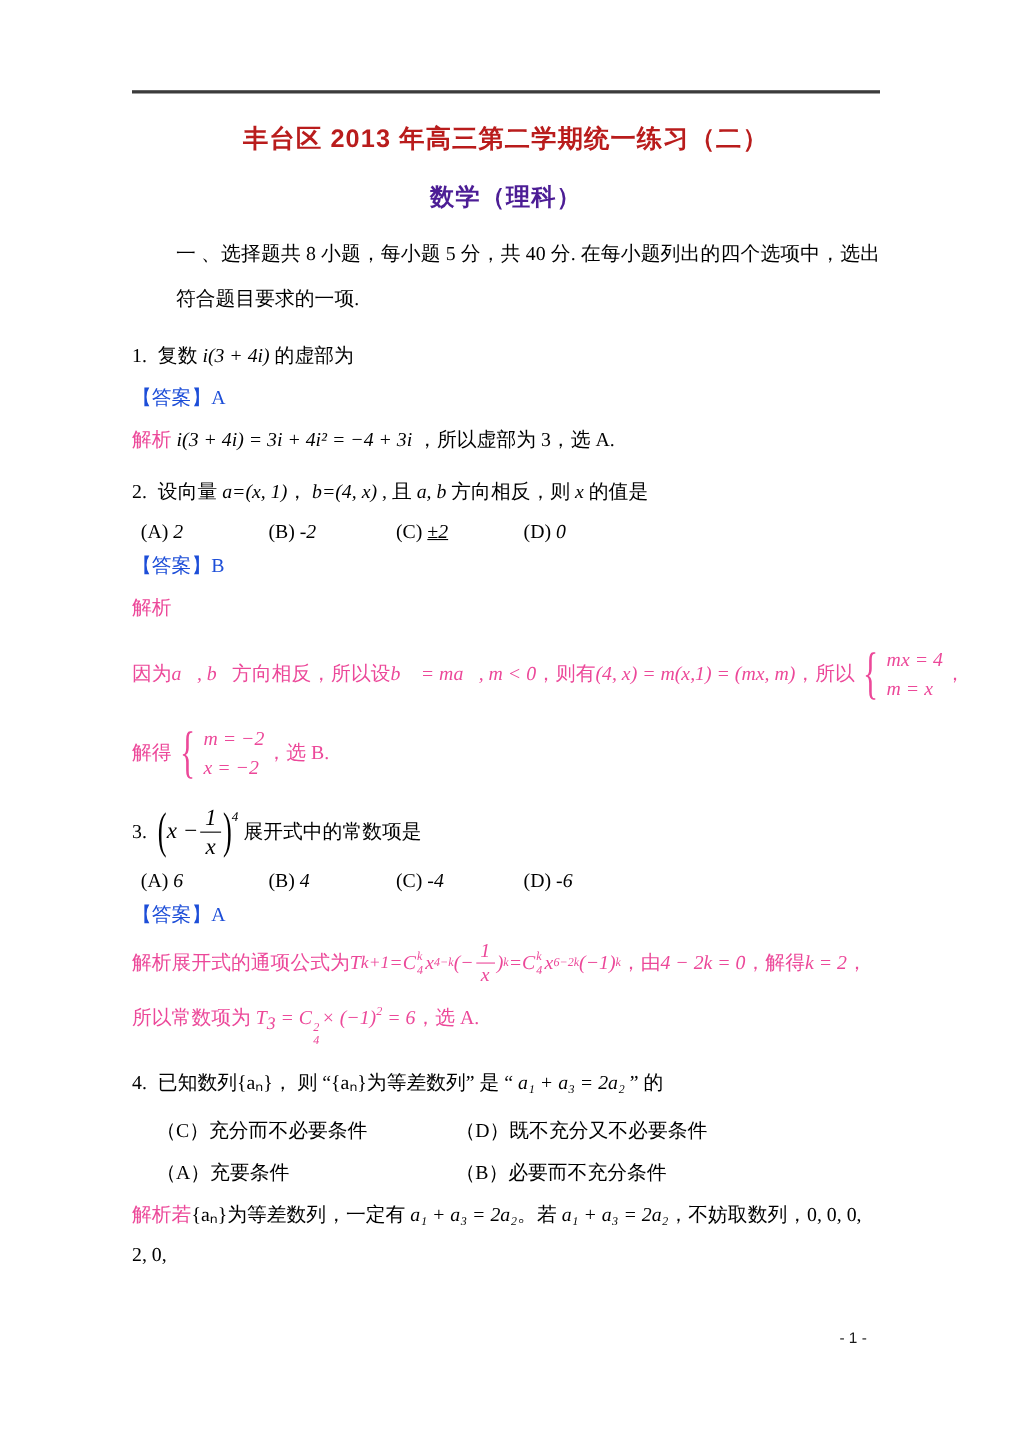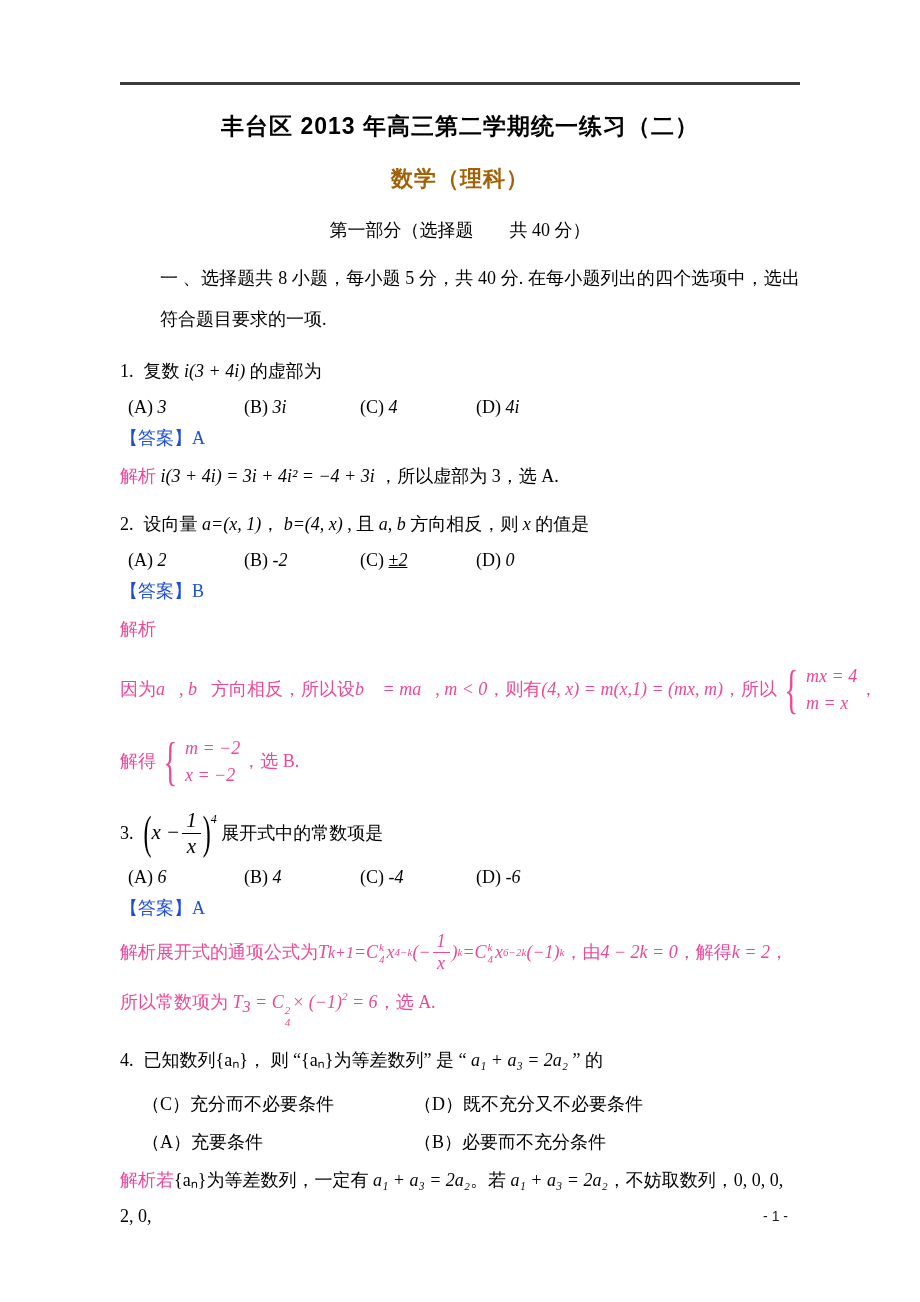--- a/index.html
+++ b/index.html
@@ -12,27 +12,27 @@
     font-family:"Liberation Serif", serif;
     color:#000000;
     font-size:18px;
   }
   .content { padding:0 120px; }
   .rule { margin-top:82px; border-top:3px solid #3c3c3c; height:0; }
 
   .doc-title {
     margin-top:26px; text-align:center;
     font-family:"Liberation Sans", sans-serif;
-    font-weight:bold; font-size:23px; color:#000000;
+    font-weight:bold; font-size:23px; color:#b91c1c;
     letter-spacing:1px;
   }
   .doc-subtitle {
     margin-top:22px; text-align:center;
     font-family:"Liberation Sans", sans-serif;
-    font-weight:bold; font-size:22px; color:#a16207;
+    font-weight:bold; font-size:22px; color:#4c1d95;
     letter-spacing:1px;
   }
   .part-heading { margin-top:24px; text-align:center; font-size:18px; }
   .intro { margin-top:16px; line-height:2.3; text-align:justify;margin-left:40px; }
 
   .stem { margin-top:12px; line-height:2.0; }
   .qnum { margin-right:10px; }
   .opts { margin-top:8px; padding-left:8px; display:flex; }
   .opt { width:116px; white-space:nowrap; }
   .opt:last-child { width:auto; }
@@ -78,31 +78,24 @@
 </head>
 <body>
 
 <div class="page">
   <div class="content">
 
     <div class="rule"></div>
 
     <div class="doc-title">丰台区 2013 年高三第二学期统一练习（二）</div>
     <div class="doc-subtitle">数学（理科）</div>
-    <div class="part-heading">第一部分（选择题　　共 40 分）</div>
     <p class="intro">一 、选择题共 8 小题，每小题 5 分，共 40 分. 在每小题列出的四个选项中，选出符合题目要求的一项.</p>
 
     <div>
       <p class="stem"><span class="qnum">1.</span><span class="cn">复数 </span><span class="math">i(3 + 4i)</span><span class="cn"> 的虚部为</span></p>
-      <p class="opts">
-        <span class="opt"><span class="cn">(A) </span><span class="math">3</span></span>
-        <span class="opt"><span class="cn">(B) </span><span class="math">3i</span></span>
-        <span class="opt"><span class="cn">(C) </span><span class="math">4</span></span>
-        <span class="opt"><span class="cn">(D)  </span><span class="math">4i</span></span>
-      </p>
       <p class="answer">【答案】A</p>
       <p class="analysis"><span class="red cn">解析 </span><span class="math">i(3 + 4i) = 3i + 4i² = −4 + 3i</span><span class="cn"> ，所以虚部为 3，选 A.</span></p>
     </div>
 
     <div>
       <p class="stem"><span class="qnum">2.</span><span class="cn">设向量 </span><span class="math">a=(x, 1)</span><span class="cn">，  </span><span class="math">b=(4, x)</span><span class="cn"> , 且 </span><span class="math">a, b</span><span class="cn"> 方向相反，则 </span><span class="math">x</span><span class="cn"> 的值是</span></p>
       <p class="opts">
         <span class="opt"><span class="cn">(A) </span><span class="math">2</span></span>
         <span class="opt"><span class="cn">(B) </span><span class="math">-2</span></span>
         <span class="opt"><span class="cn">(C) </span><span class="math ul">±2</span></span>

